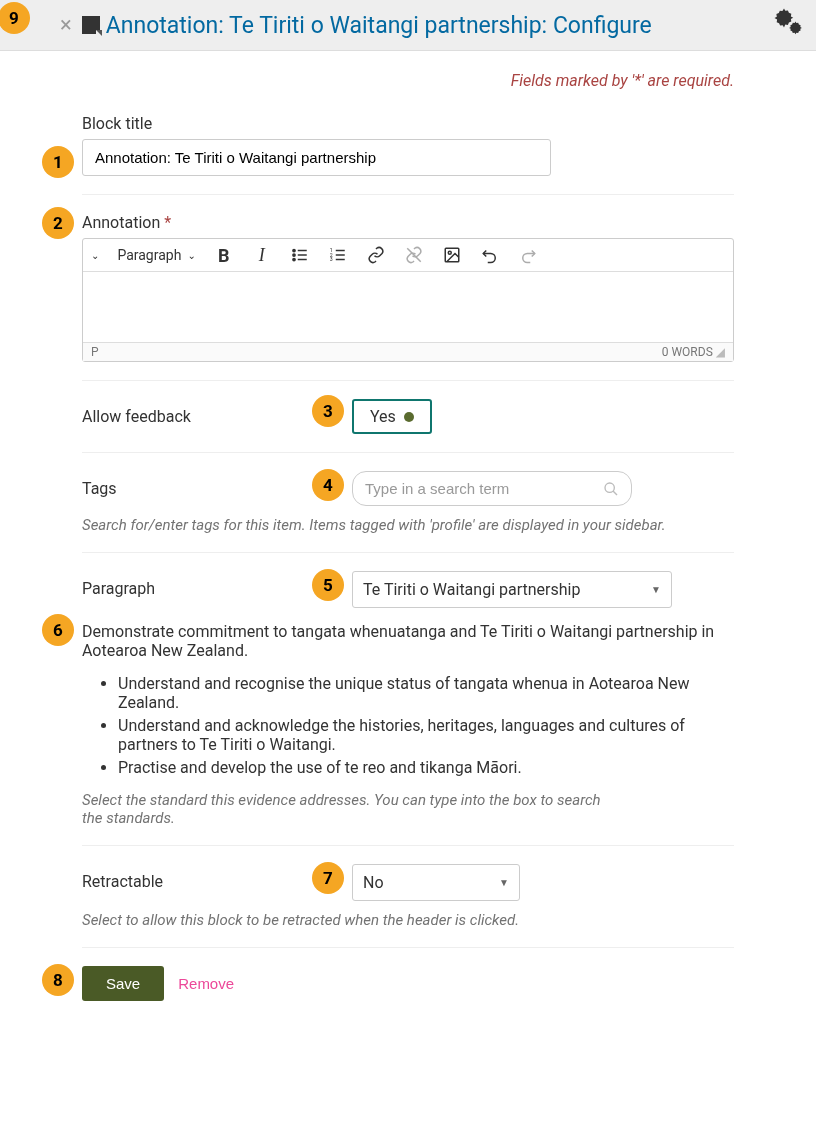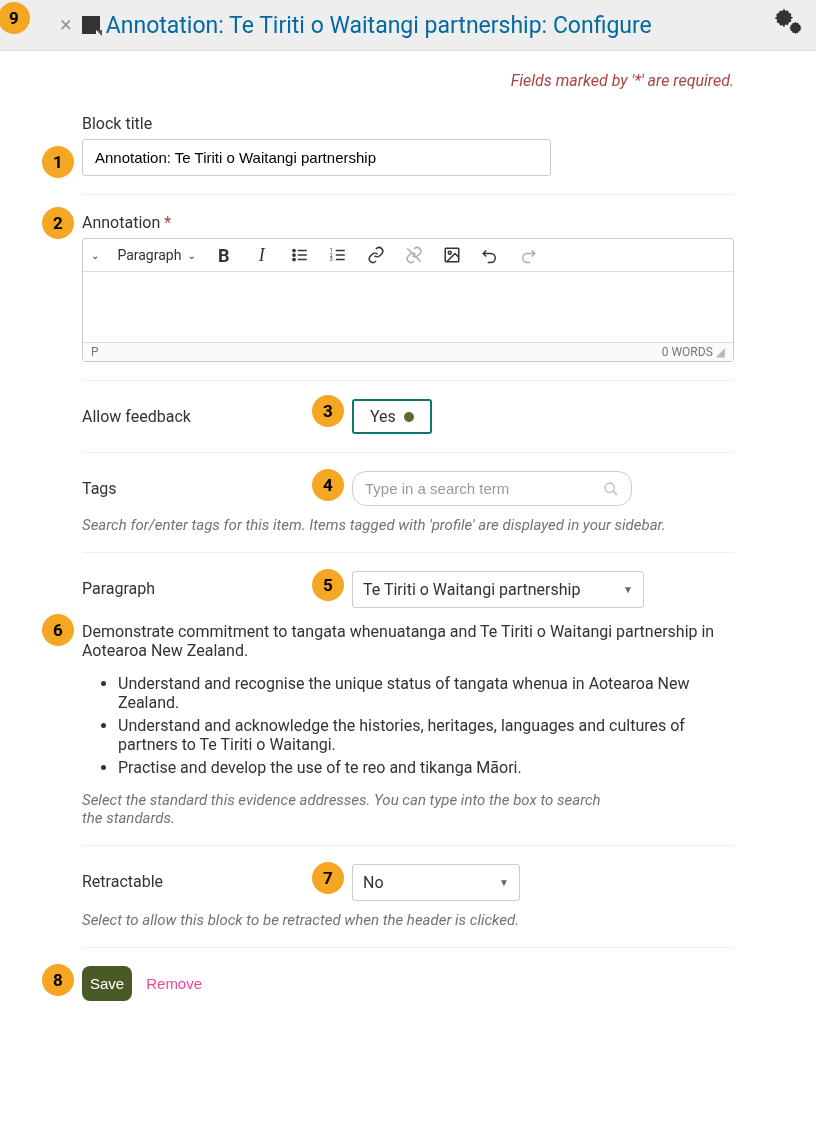--- a/index.html
+++ b/index.html
@@ -31,28 +31,28 @@
 .editor-toolbar svg { width: 18px; height: 18px; }
 .editor-body { min-height: 70px; padding: 8px; }
 .editor-status { border-top: 1px solid #ddd; padding: 2px 8px; display: flex; justify-content: space-between; font-size: 12px; color: #777; background: #fafafa;}
 .editor-status .resize { color: #bbb; cursor: nwse-resize;}
 .toggle { border: 2px solid #0f766e; border-radius: 3px; padding: 6px 16px; display: inline-flex; align-items: center; gap: 8px; cursor: pointer; background: #fff;}
 .toggle .dot { width: 10px; height: 10px; border-radius: 50%; background: #5a6b2f; }
 .search-box { border: 1px solid #ccc; border-radius: 14px; padding: 8px 12px; display: flex; align-items: center; width: 280px; color: #999; background: #fff;}
 .search-box input { border: none; outline: none; flex: 1; font-size: 15px; color: #333; }
 .search-box input::placeholder { color: #999; }
 .help-text { font-style: italic; color: #737373; font-size: 15px; margin-top: 10px; }
-.select-box { border: 1px solid #ccc; border-radius: 3px; padding: 8px 10px; display: flex; align-items: center; justify-content: space-between; width: 292px; background: #fff; cursor: pointer;}
+.select-box { border: 1px solid #ccc; border-radius: 3px; padding: 8px 10px; display: flex; align-items: center; justify-content: space-between; width: 320px; background: #fff; cursor: pointer;}
 .select-box.small { width: 168px; }
 .select-box .arrow { font-size: 10px; color: #666;}
 .desc-block { margin-top: 14px; margin-bottom: 14px;}
 .desc-block ul { margin: 14px 0 0 36px; }
 .desc-block li { margin-bottom: 4px; }
 .buttons { display: flex; align-items: center; gap: 14px; margin-top: 18px; }
-.btn-save { background: #4a5a26; color: #fff; border: none; padding: 9px 8px; border-radius: 8px; font-size: 15px; cursor: pointer;}
+.btn-save { background: #4a5a26; color: #fff; border: none; padding: 9px 24px; border-radius: 3px; font-size: 15px; cursor: pointer;}
 .btn-remove { color: #ec4899; font-size: 15px; cursor: pointer; background: none; border: none;}
 .marker { position: absolute; width: 32px; height: 32px; border-radius: 50%; background: #f5a623; color: #000; font-weight: 700; display: flex; align-items: center; justify-content: center; font-size: 17px; z-index: 10; }
 .rel { position: relative; }
 </style>
 </head>
 <body>
 
 <div class="header rel">
   <div class="marker" style="left:-2px;top:2px">9</div>
   <span class="close">×</span>

